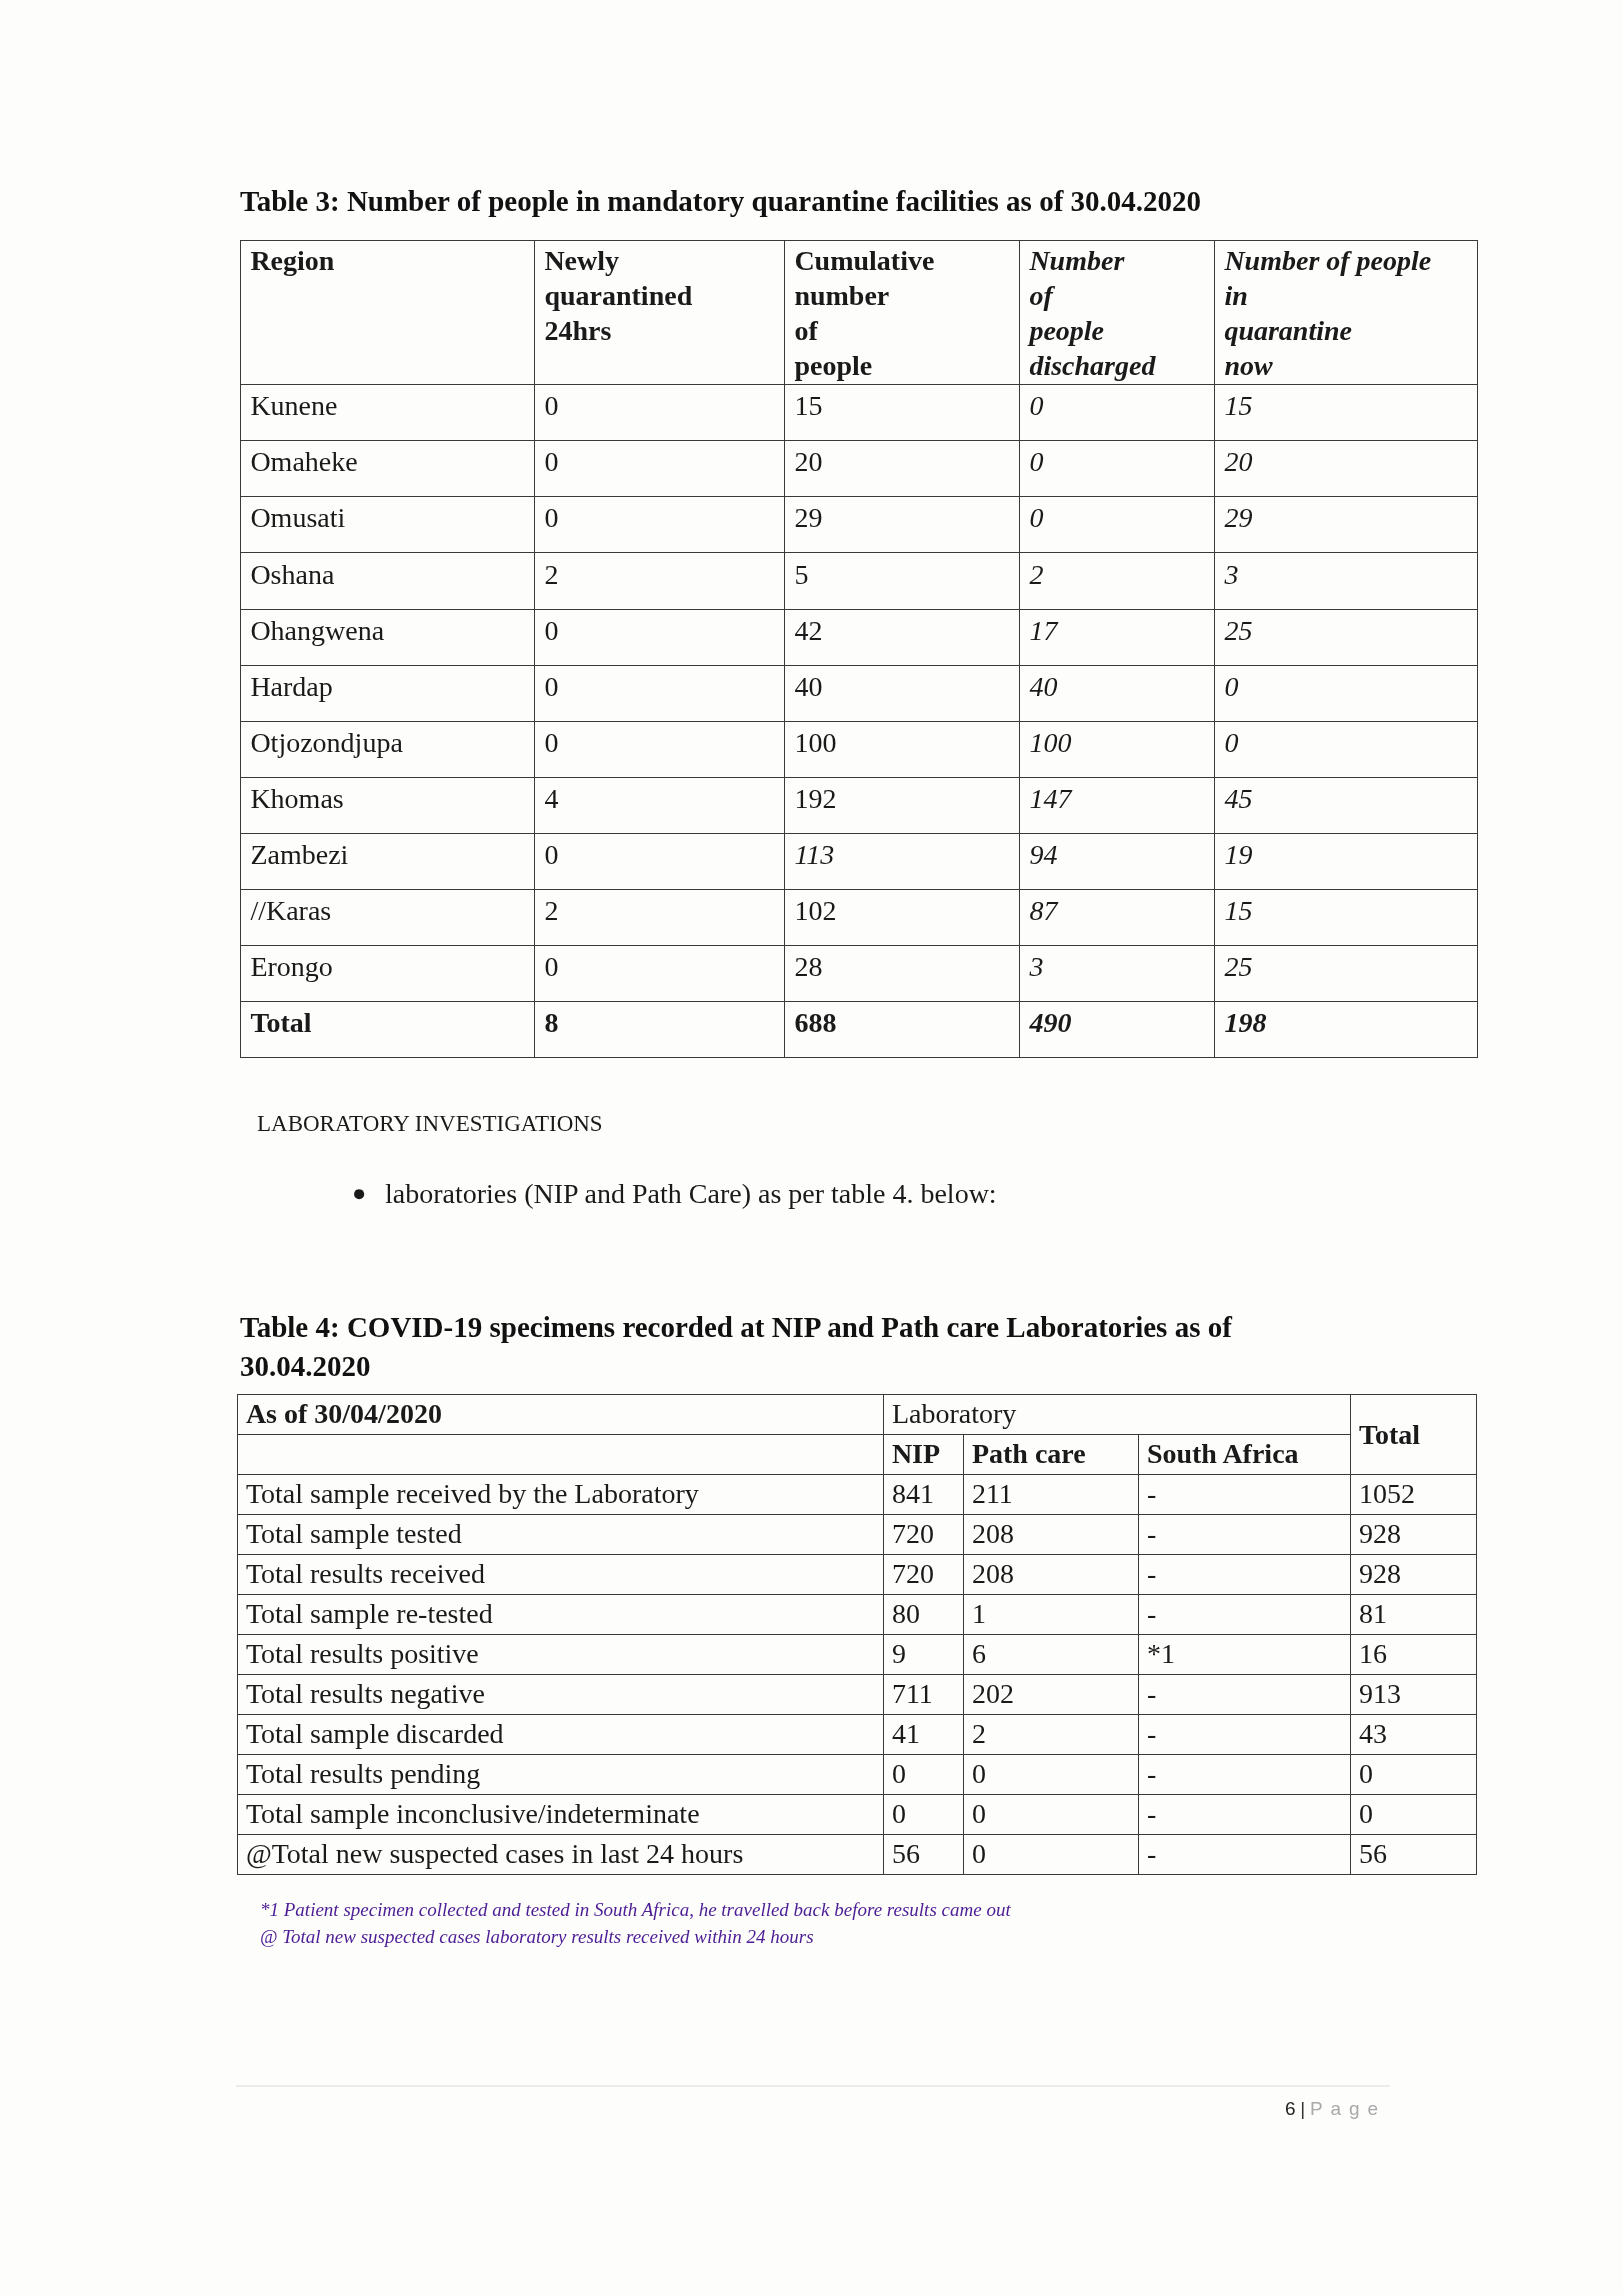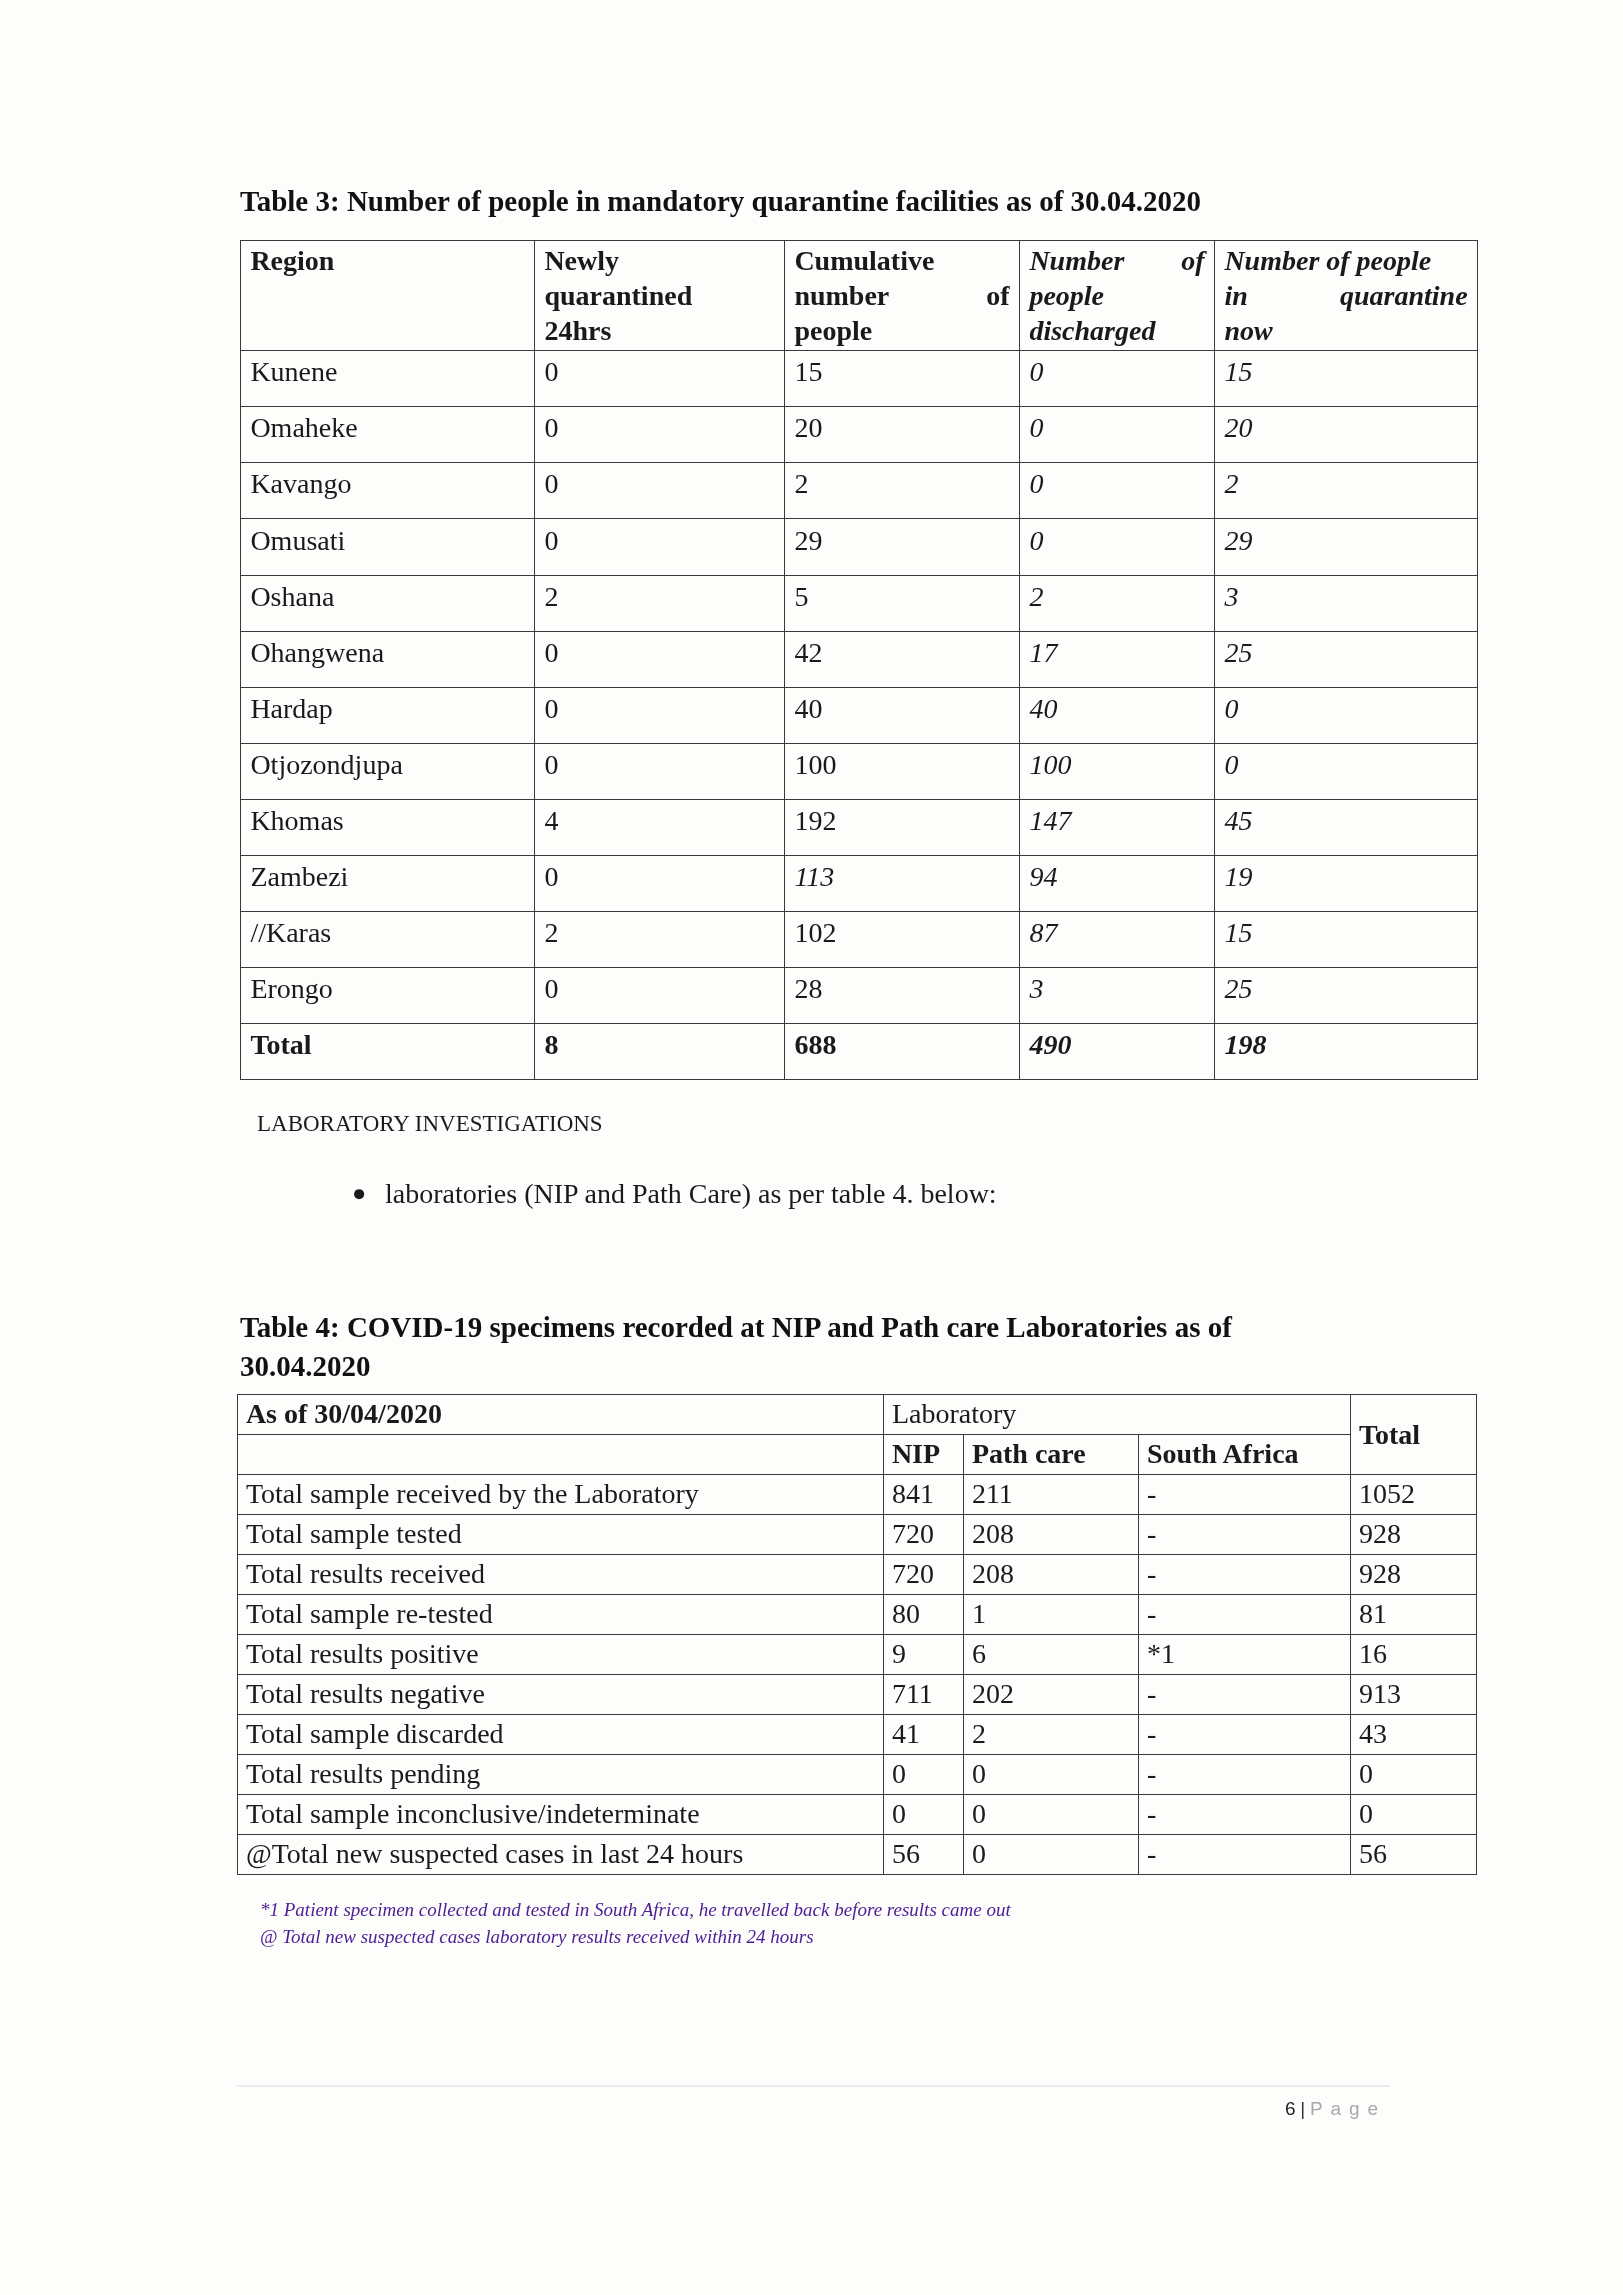--- a/index.html
+++ b/index.html
@@ -11,21 +11,21 @@
   #t3-caption { left: 240px; top: 182px; }
   #t4-caption { left: 240px; top: 1308px; width: 1099px; }
 
   table { border-collapse: collapse; position: absolute; table-layout: fixed; }
   td, th { border: 1.6px solid #3a3a3a; vertical-align: top; text-align: left; font-weight: normal; }
 
   
   #table3 { left: 240px; top: 240px; width: 1237px; font-size: 28px; }
   #table3 th { font-weight: bold; padding: 1.6px 9.4px; line-height: 35px; height: 106px; }
   #table3 th.it { font-style: italic; }
-  #table3 th .just { display: flex; justify-content: space-between; }
+  #table3 th .just { display: flex; justify-content: space-between; flex-direction: column; }
   #table3 td { height: 52px; padding: 3.1px 9.4px 0 9.4px; line-height: 35px; }
   #table3 td.it { font-style: italic; }
   #table3 tr.total td { font-weight: bold; }
   #table3 col.c1 { width: 294px; } #table3 col.c2 { width: 250px; }
   #table3 col.c3 { width: 235px; } #table3 col.c4 { width: 195px; } #table3 col.c5 { width: 263px; }
 
   #lab-heading { position: absolute; left: 257px; top: 1111px; font-weight: normal; font-size: 23px; }
   #lab-bullet { position: absolute; left: 385px; top: 1166px; width: 1068px; font-size: 28px; line-height: 55px; }
   #lab-bullet .dot { position: absolute; left: -33px; top: 0; font-size: 23.6px; }
 
@@ -104,27 +104,20 @@
           <td class="it">15</td>
         </tr>
         <tr>
           <td>Omaheke</td>
           <td>0</td>
           <td>20</td>
           <td class="it">0</td>
           <td class="it">20</td>
         </tr>
         <tr>
-          <td>Kavango</td>
-          <td>0</td>
-          <td>2</td>
-          <td class="it">0</td>
-          <td class="it">2</td>
-        </tr>
-        <tr>
           <td>Omusati</td>
           <td>0</td>
           <td>29</td>
           <td class="it">0</td>
           <td class="it">29</td>
         </tr>
         <tr>
           <td>Oshana</td>
           <td>2</td>
           <td>5</td>

